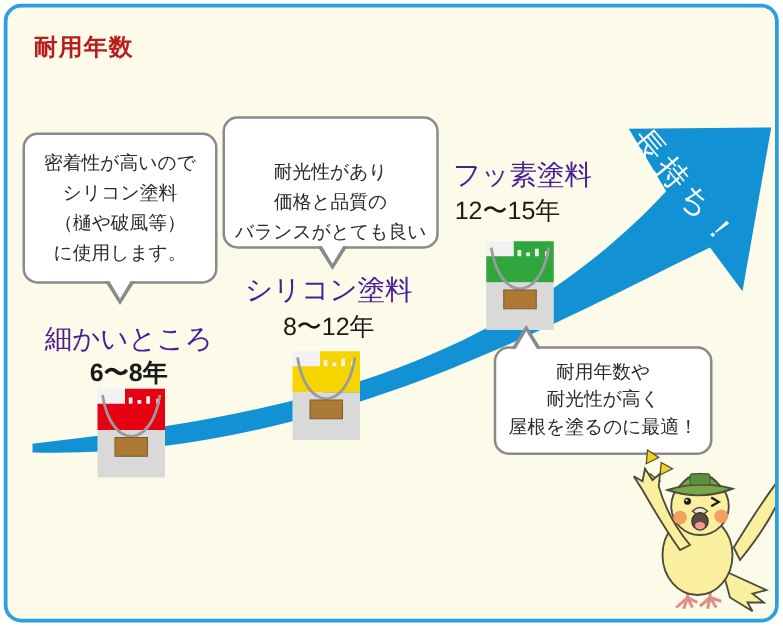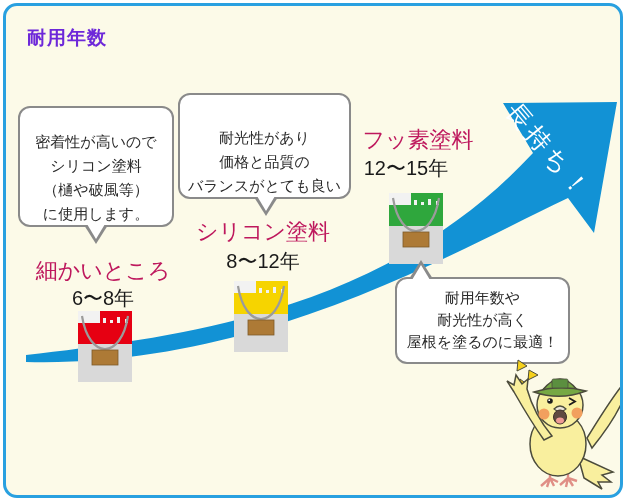--- a/index.html
+++ b/index.html
@@ -1,33 +1,33 @@
 <!DOCTYPE html>
 <html><head>
 <meta charset="utf-8">
 <style>
   * { margin:0; padding:0; box-sizing:border-box; }
   html,body { width:626px; height:501px; background:#ffffff;
     font-family:"Liberation Sans","DejaVu Sans",sans-serif; }
   .stage { position:relative; width:626px; height:501px; background:#ffffff; overflow:hidden; }
   .card { position:absolute; left:3px; top:3px; width:620px; height:495px;
     background:#fcfae8; border:3px solid #29a0e0; border-radius:14px; overflow:hidden; }
-  .title { position:absolute; left:21px; top:19px; font-size:19px; font-weight:bold; color:#6d28d9; letter-spacing:1px; }
+  .title { position:absolute; left:21px; top:19px; font-size:19px; font-weight:bold; color:#b91c1c; letter-spacing:1px; }
   .arrow-svg { position:absolute; left:0; top:0; width:620px; height:495px; }
   .arrow-label { position:absolute; left:518px; top:90px; color:#ffffff; font-size:25px;
     letter-spacing:4px; transform:rotate(50deg); transform-origin:left top; white-space:nowrap; }
-  .paint-name { position:absolute; width:160px; text-align:center; font-size:22px; color:#be185d; }
+  .paint-name { position:absolute; width:160px; text-align:center; font-size:22px; color:#4c1d95; }
   .paint-years { position:absolute; width:160px; text-align:center; font-size:20px; color:#1a1a1a; }
   .can { position:absolute; width:64px; height:76px; }
   .bubble { position:absolute; background:#ffffff; border:2px solid #8a8a8a; border-radius:12px;
     text-align:center; color:#2a2a2a; }
   .bubble .ln { display:block; }
   .bubble::before, .bubble::after { content:''; position:absolute; width:0; height:0; border:solid transparent; }
   .b1, .b2 { font-size:15px; line-height:24px; }
-  .b1 { left:12px; top:100px; width:156px; height:121px; padding-top:22px; }
+  .b1 { left:12px; top:100px; width:156px; height:121px; padding-top:11px; }
   .b1::before { bottom:-19px; left:64px; border-width:19px 12px 0 12px; border-top-color:#8a8a8a; }
   .b1::after  { bottom:-14px; left:67px; border-width:15px 9px 0 9px; border-top-color:#ffffff; }
   .b2 { left:172px; top:87px; width:173px; height:106px; padding-top:31px; }
   .b2::before { bottom:-19px; left:74px; border-width:19px 12px 0 12px; border-top-color:#8a8a8a; }
   .b2::after  { bottom:-14px; left:77px; border-width:15px 9px 0 9px; border-top-color:#ffffff; }
   .b3 { left:389px; top:271px; width:175px; height:87px; padding-top:8px; font-size:15px; line-height:22px; }
   .b3::before { top:-19px; left:12px; border-width:0 12px 19px 12px; border-bottom-color:#8a8a8a; }
   .b3::after  { top:-14px; left:15px; border-width:0 9px 15px 9px; border-bottom-color:#ffffff; }
   .bird { position:absolute; left:486px; top:352px; width:140px; height:136px; }
 </style>
@@ -43,21 +43,21 @@
                L 497 97
                L 611 96
                L 588 227
                L 562 192
                C 440 250, 250 362, 20 356
                Z" fill="#1292d5"></path>
     </svg>
     <div class="arrow-label">長持ち！</div>
 
     <div class="paint-name" style="left:17px;  top:250px;">細かいところ</div>
-    <div class="paint-years" style="left:17px;  top:279px;">6〜8年</div>
+    <div class="paint-years" style="left:17px;  top:279px;font-weight:bold;">6〜8年</div>
     <div class="paint-name" style="left:177px; top:211px;">シリコン塗料</div>
     <div class="paint-years" style="left:177px; top:242px;">8〜12年</div>
     <div class="paint-name" style="left:332px; top:119px;">フッ素塗料</div>
     <div class="paint-years" style="left:320px; top:149px;">12〜15年</div>
 
     <svg class="can" style="left:67px;  top:302px;" viewBox="0 0 64 76">
       <rect x="5" y="3" width="54" height="13" fill="#f2f2f2"></rect>
       <rect x="5" y="15" width="54" height="21" fill="#e60012"></rect>
       <rect x="5" y="36" width="54" height="38" fill="#d9d9d9"></rect>
       <path d="M27,3 H59 V16 H55 V11 H52 V16 H47 V9 H44 V16 H40 V12 H37 V16 H33 V10 H30 V16 H27 Z" fill="#e60012"></path>

